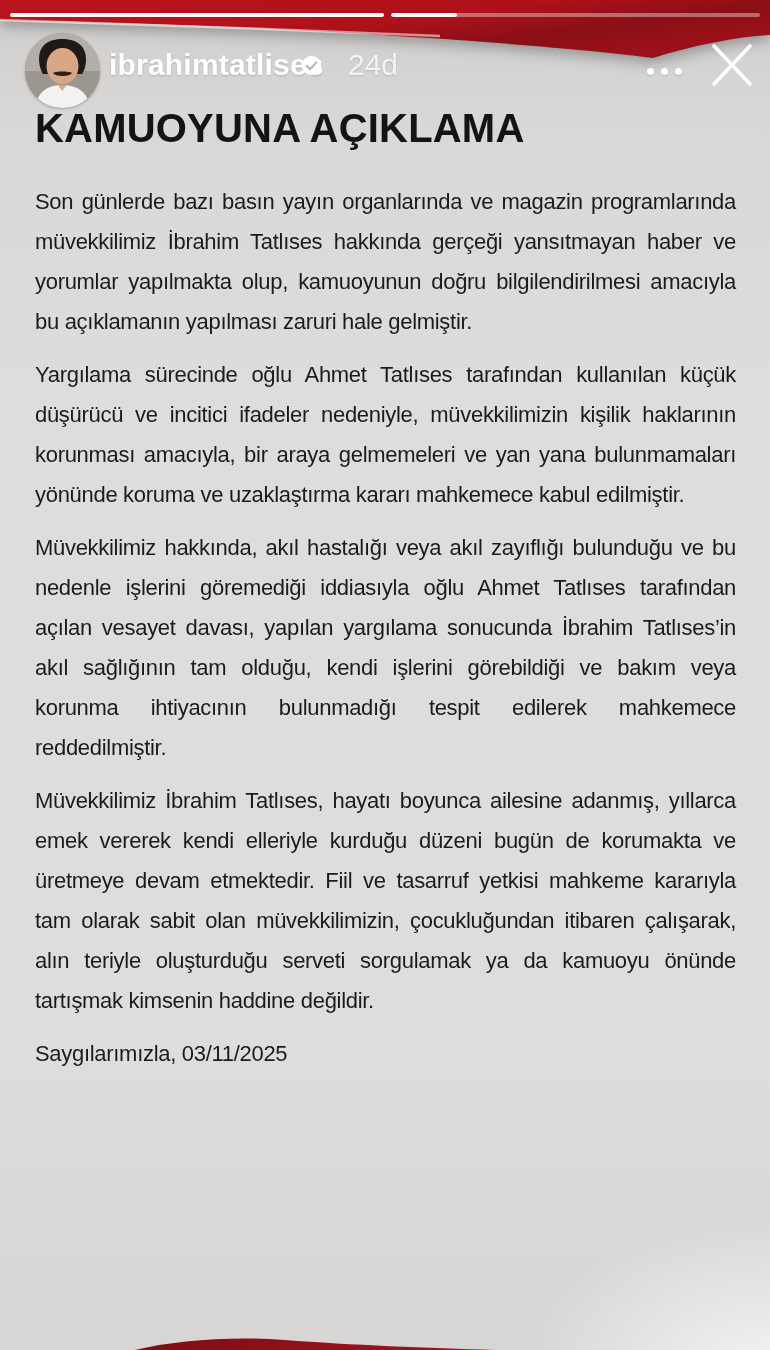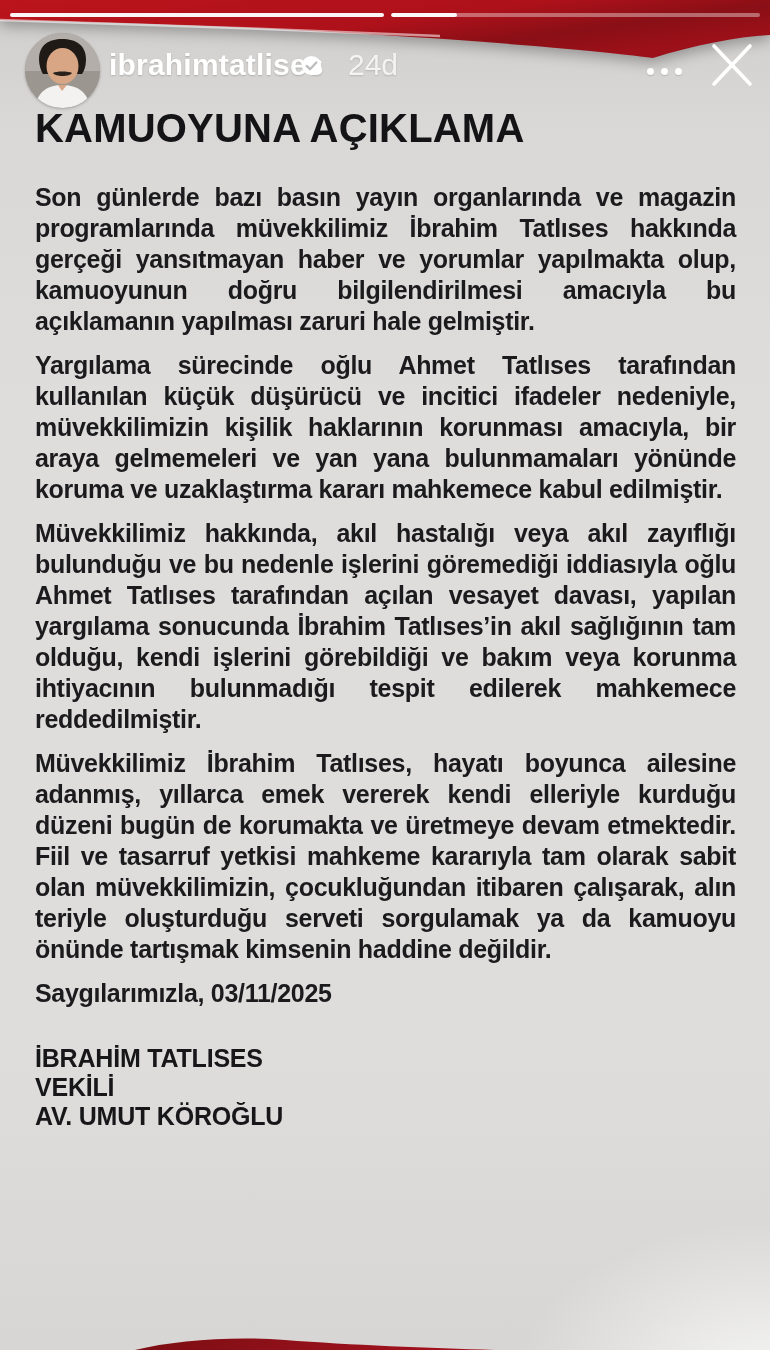--- a/index.html
+++ b/index.html
@@ -48,21 +48,21 @@
     position:absolute;left:35px;top:104px;width:701px;
     color:#1b1b1d;
   }
   .content h1{
     margin:0 0 30px 0;
     font-size:40px;line-height:48px;font-weight:700;color:#141416;
     letter-spacing:.2px;
   }
   .content p{
     margin:0 0 13px 0;
-    font-size:25px;line-height:31px;font-weight:700;
+    font-size:22px;line-height:40px;font-weight:400;
     letter-spacing:-.3px;
     text-align:justify;text-justify:inter-word;
   }
   .content p.signoff{margin-top:3px;text-align:left;}
   .sig{margin-top:35px;font-size:25px;line-height:29px;font-weight:700;color:#17171a;letter-spacing:-.2px;}
   
   .bottom-shape{position:absolute;left:0;bottom:0;}
 </style>
 </head>
 <body>
@@ -117,25 +117,20 @@
     </svg>
   </div>
 
   <div class="content">
     <h1>KAMUOYUNA AÇIKLAMA</h1>
     <p>Son günlerde bazı basın yayın organlarında ve magazin programlarında müvekkilimiz İbrahim Tatlıses hakkında gerçeği yansıtmayan haber ve yorumlar yapılmakta olup, kamuoyunun doğru bilgilendirilmesi amacıyla bu açıklamanın yapılması zaruri hale gelmiştir.</p>
     <p>Yargılama sürecinde oğlu Ahmet Tatlıses tarafından kullanılan küçük düşürücü ve incitici ifadeler nedeniyle, müvekkilimizin kişilik haklarının korunması amacıyla, bir araya gelmemeleri ve yan yana bulunmamaları yönünde koruma ve uzaklaştırma kararı mahkemece kabul edilmiştir.</p>
     <p>Müvekkilimiz hakkında, akıl hastalığı veya akıl zayıflığı bulunduğu ve bu nedenle işlerini göremediği iddiasıyla oğlu Ahmet Tatlıses tarafından açılan vesayet davası, yapılan yargılama sonucunda İbrahim Tatlıses’in akıl sağlığının tam olduğu, kendi işlerini görebildiği ve bakım veya korunma ihtiyacının bulunmadığı tespit edilerek mahkemece reddedilmiştir.</p>
     <p>Müvekkilimiz İbrahim Tatlıses, hayatı boyunca ailesine adanmış, yıllarca emek vererek kendi elleriyle kurduğu düzeni bugün de korumakta ve üretmeye devam etmektedir. Fiil ve tasarruf yetkisi mahkeme kararıyla tam olarak sabit olan müvekkilimizin, çocukluğundan itibaren çalışarak, alın teriyle oluşturduğu serveti sorgulamak ya da kamuoyu önünde tartışmak kimsenin haddine değildir.</p>
     <p class="signoff">Saygılarımızla, 03/11/2025</p>
-    <div class="sig">
-      <div>İBRAHİM TATLISES</div>
-      <div>VEKİLİ</div>
-      <div>AV. UMUT KÖROĞLU</div>
-    </div>
   </div>
 
   <svg class="bottom-shape" width="770" height="16" viewBox="0 0 770 16">
     <defs>
       <linearGradient id="redb" x1="0" y1="0" x2="1" y2="0">
         <stop offset="0" stop-color="#7c0e13"></stop>
         <stop offset="1" stop-color="#a81320"></stop>
       </linearGradient>
     </defs>
     <path d="M135,16 C175,6 235,2 285,6 C350,11 430,14 495,16 Z" fill="url(#redb)"></path>

